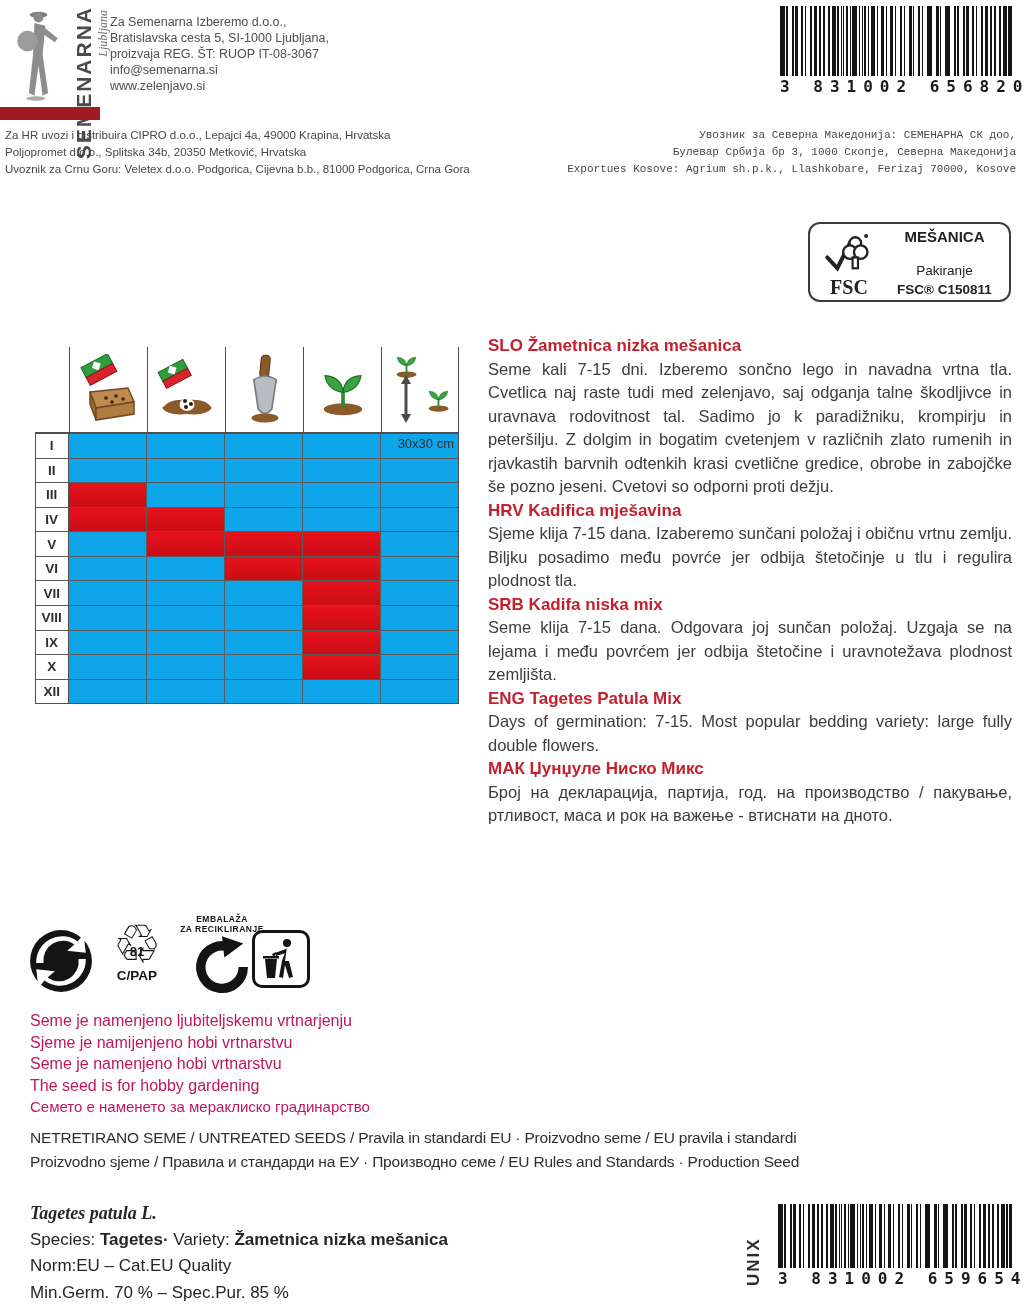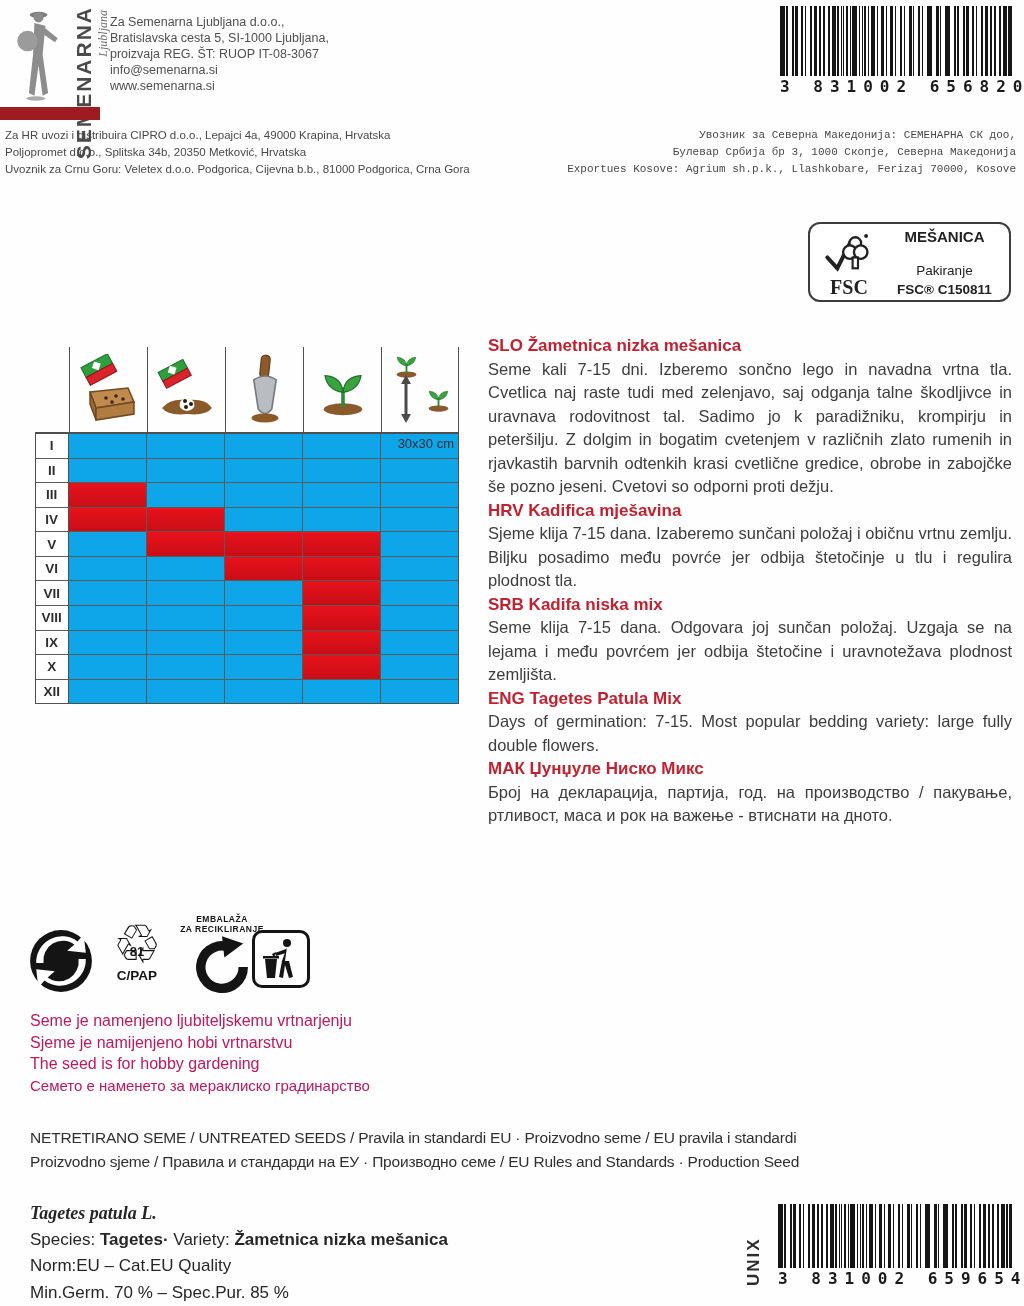--- a/index.html
+++ b/index.html
@@ -122,25 +122,25 @@
     <ellipse cx="14" cy="66" rx="7" ry="1.6" fill="#aaa"></ellipse>
   </svg>
 </div>
 <div class="abs brand-wordmark">
   <span class="wordmark-main">SEMENARNA</span>
   <span class="wordmark-sub">Ljubljana</span>
 </div>
 <div class="abs brand-redbar"></div>
 
 <div class="abs brand-address">
-  <div>Za Semenarna Ljubljana d.o.o.,</div>
+  <div>Za Semenarna Izberemo d.o.o.,</div>
   <div>Bratislavska cesta 5, SI-1000 Ljubljana,</div>
   <div>proizvaja REG. ŠT: RUOP IT-08-3067</div>
   <div>info@semenarna.si</div>
-  <div>www.semenarna.si</div>
+  <div>www.zelenjavo.si</div>
 </div>
 
 <div class="abs barcode barcode-top">
   <div class="barcode-bars"></div>
   <div class="barcode-digits">3 831002 656820</div>
 </div>
 
 <div class="abs importers-left">
   <div>Za HR uvozi i distribuira CIPRO d.o.o., Lepajci 4a, 49000 Krapina, Hrvatska</div>
   <div>Poljopromet d.o.o., Splitska 34b, 20350 Metković, Hrvatska</div>
@@ -393,20 +393,21 @@
     <path d="M27 12 L16 16 L17 19 L27 16 Z" fill="#141414"></path>
     <path d="M13 17 L17 15 L15 21 Z" fill="#141414"></path>
     <path d="M6 22 L18 22 L16 41 L8 41 Z" fill="#141414"></path>
     <rect x="4" y="19" width="16" height="2.5" fill="#141414"></rect>
   </svg>
 </div>
 
 <div class="abs purpose">
   <div>Seme je namenjeno ljubiteljskemu vrtnarjenju</div>
   <div>Sjeme je namijenjeno hobi vrtnarstvu</div>
+  <div>Seme je namenjeno hobi vrtnarstvu</div>
   <div>The seed is for hobby gardening</div>
   <div>Семето е наменето за мераклиско градинарство</div>
 </div>
 
 <div class="abs standards">
   <div>NETRETIRANO SEME / UNTREATED SEEDS / Pravila in standardi EU · Proizvodno seme / EU pravila i standardi</div>
   <div>Proizvodno sjeme / Правила и стандарди на ЕУ · Производно семе / EU Rules and Standards · Production Seed</div>
 </div>
 
 <div class="abs product">

